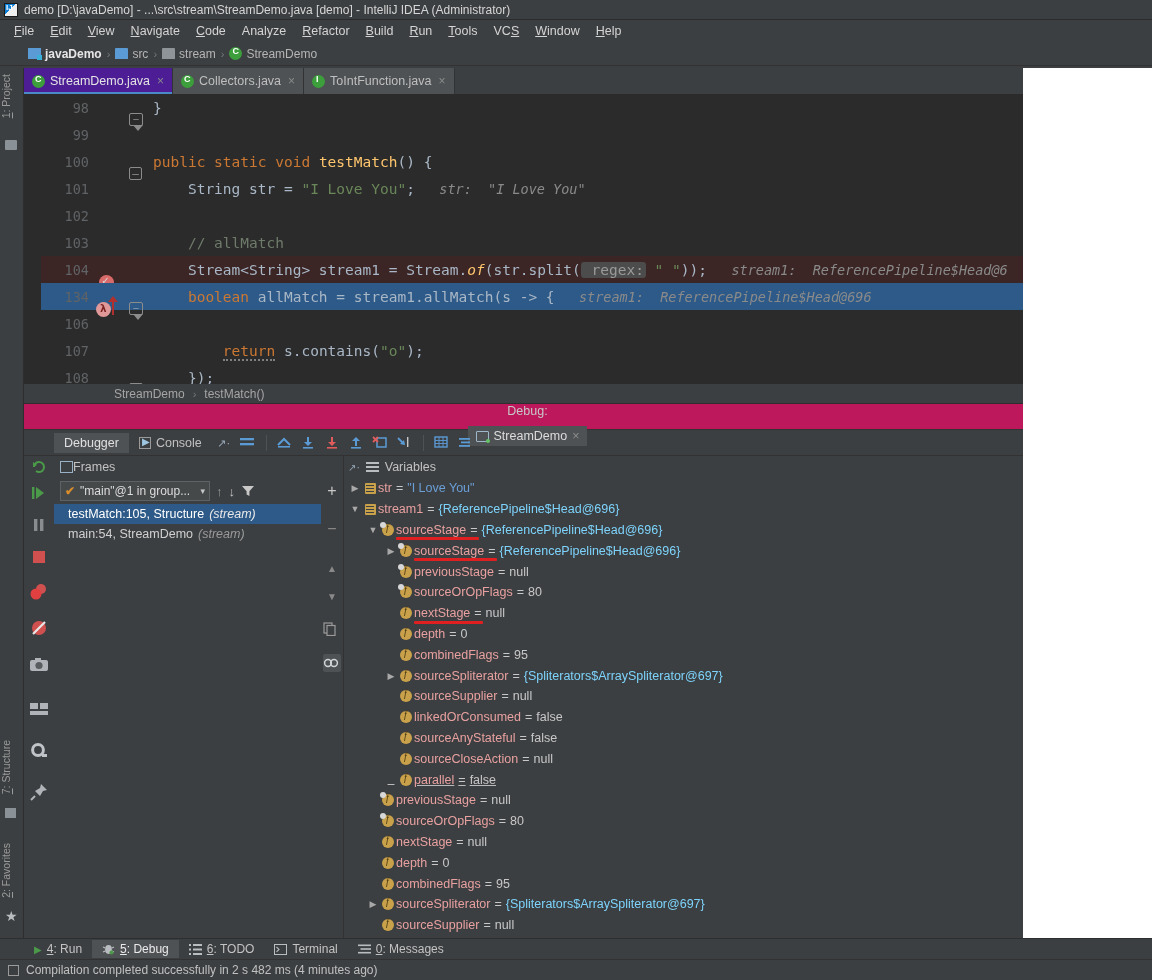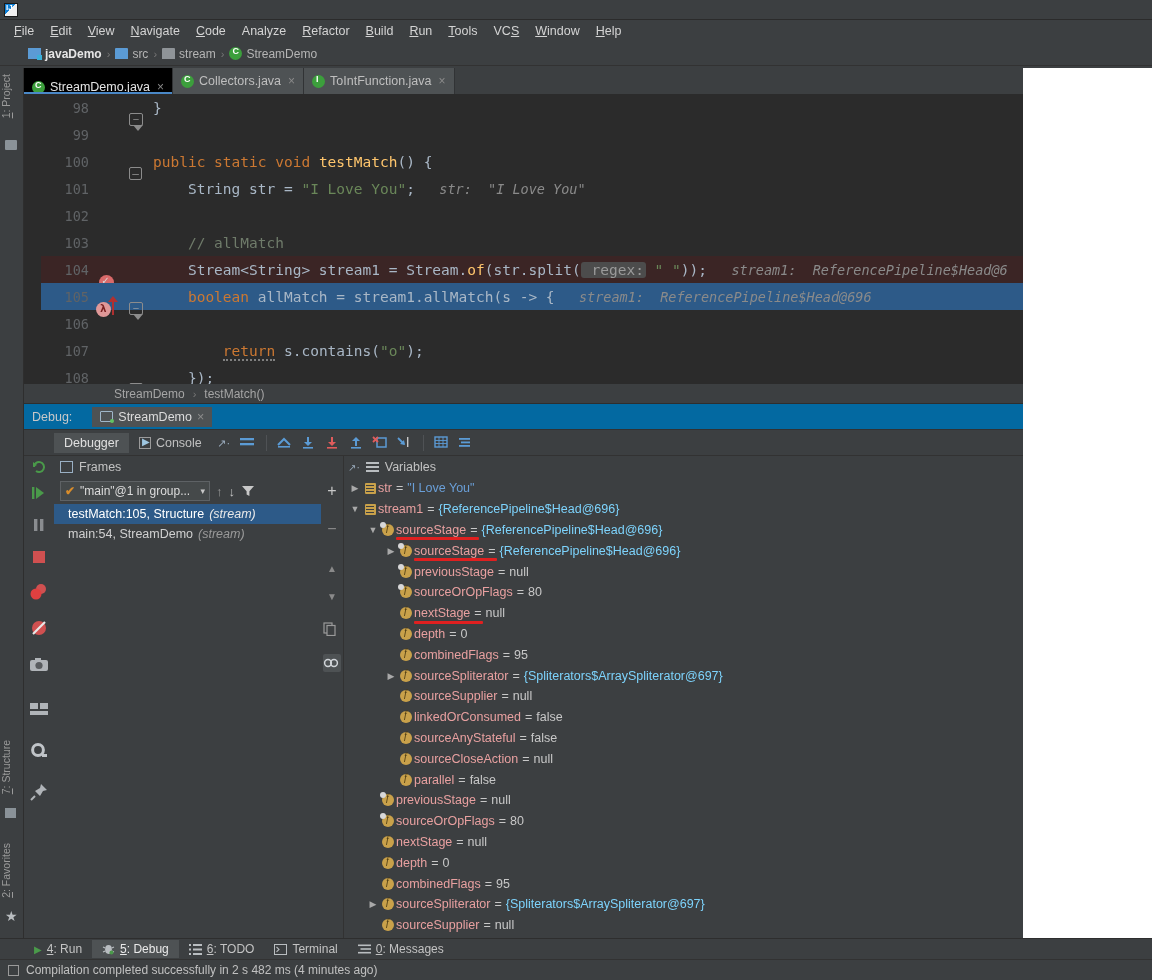--- a/index.html
+++ b/index.html
@@ -83,21 +83,21 @@
   .editor-area {
     position: absolute; left: 24px; top: 68px; right: 129px; height: 316px;
     background: #2b2b2b; border-bottom: 1px solid #2e2e2e;
   }
   .tabbar { height: 26px; background: #3c3f41; display: flex; align-items: stretch; }
   .tab {
     display: flex; align-items: center; gap: 5px; padding: 0 8px;
     font-size: 12.5px; color: #bfbfbf; border-right: 1px solid #313335;
     background: #4e5254; position: relative; white-space: nowrap;
   }
-  .tab.active { background: #000000; color: #e4e4e4; align-items: flex-end; }
+  .tab.active { background: #4c1d95; color: #e4e4e4; }
   .tab.active::after {
     content:""; position:absolute; left:0; right:0; bottom:0; height:2px; background:#4a88c7;
   }
   .tab .x { color: #8a8a8a; font-size: 12px; margin-left: 2px; }
   .tab-ico { width: 13px; height: 13px; border-radius: 50%; position: relative; flex:0 0 auto;}
   .tab-ico.cls { background:#3c9f3c; }
   .tab-ico.cls::after{content:"C";position:absolute;left:3px;top:-1px;font-size:9px;color:#fff;font-weight:bold;}
   .tab-ico.cls-lock { background:#3c9f3c; }
   .tab-ico.cls-lock::after{content:"C";position:absolute;left:3px;top:-1px;font-size:9px;color:#fff;font-weight:bold;}
   .tab-ico.iface { background:#3c9f3c; border-radius:50%; }
@@ -128,21 +128,21 @@
     border-right:5px solid transparent; border-top:6px solid #8c8c8c;
   }
   .code-text { flex: 1 1 auto; white-space: pre; padding-left: 4px; }
   .row-hl-red { background: #3b2525; }
   .row-hl-blue { background: #2d5a88; }
   .kw { color: #cc7832; }
   .str { color: #6a8759; }
   .cmt { color: #6f7b6a; }
   .plain { color: #a9b7c6; }
   .mth { color: #ffc66d; }
-  .ital { }
+  .ital { font-style: italic; }
   .hint { color: #8a8a8a; font-style: italic; font-size: 13.5px;}
   .param-hint {
     background: #4c4c4c; color: #9a9a9a; border-radius: 3px; padding: 0 2px; font-style: normal;
   }
   .bp-red {
     position:absolute; left:4px; top:5px; width:15px; height:15px; border-radius:50%;
     background:#d96a6a;
   }
   .bp-red .chk{
     position:absolute; left:3px; top:-1px; color:#ddd; font-size:11px; font-weight:bold;
@@ -167,22 +167,22 @@
     background: #3c3f41; display: flex; align-items: center; padding-left: 90px;
     font-size: 12px; color: #a5a5a5; gap: 6px;
   }
 
   
   .debug-win {
     position: absolute; left: 24px; top: 403px; right: 129px; bottom: 42px;
     background: #3c3f41; border-top: 1px solid #2e2e2e;
   }
   .debug-header {
-    height: 26px; background: #0369a1; display: flex; align-items: center;
-    padding-left: 8px; gap: 20px; border-bottom: 1px solid #323232;
+    height: 26px; background: #be185d; display: flex; align-items: center;
+    padding-left: 8px; gap: 8px; border-bottom: 1px solid #323232; flex-direction: column;
   }
   .debug-header .dlabel { font-size: 12.5px; color: #c8c8c8; }
   .dbg-session-tab {
     display: flex; align-items: center; gap: 5px; padding: 3px 8px;
     background: #4e5254; font-size: 12.5px; color: #dcdcdc;
   }
   .dbg-session-tab .x { color: #8c8c8c; }
   .ico-screen {
     width: 13px; height: 11px; border: 1.5px solid #9fb6c9; border-radius: 1px; position: relative;
   }
@@ -201,21 +201,21 @@
   .dtool { width: 20px; height: 18px; position: relative; margin: 0 2px; }
 
   .dbg-left-strip {
     position: absolute; left: 0; top: 52px; width: 30px; bottom: 0; background: #3c3f41;
   }
   .dbg-side-btn { width: 30px; height: 28px; position: relative; }
 
   .panes { position: absolute; left: 30px; right: 0; top: 52px; bottom: 0; display: flex; }
   .frames-pane { width: 290px; flex: 0 0 290px; background: #3c3f41; border-right:1px solid #323232; position:relative;}
   .pane-title {
-    height: 22px; display:flex; align-items:center; gap:6px; padding-left:6px;
+    height: 22px; display:flex; align-items:center; padding-left:6px;
     font-size:12.5px; color:#c2c2c2; background:#3c3f41;
   }
   .frames-ctrl {
     height: 26px; display: flex; align-items: center; gap: 6px; padding: 0 4px 0 6px;
   }
   .thread-combo {
     display:flex; align-items:center; gap:5px; border:1px solid #5e6265; background:#45494a;
     padding: 2px 4px; font-size: 12px; color:#dcdcdc; height:20px; min-width: 150px;
   }
   .chk-orange { color:#d98d2b; font-size:12px; font-weight:bold; }
@@ -306,20 +306,21 @@
 
   svg { display:block; }
 </style>
 </head>
 <body>
 
 <div id="app">
 
   <div class="titlebar">
     <div class="ij-logo"></div>
+    <div class="title-text">demo [D:\javaDemo] - ...\src\stream\StreamDemo.java [demo] - IntelliJ IDEA (Administrator)</div>
   </div>
 
   <div class="menubar">
     <div class="menuitem"><span class="mn">F</span>ile</div>
     <div class="menuitem"><span class="mn">E</span>dit</div>
     <div class="menuitem"><span class="mn">V</span>iew</div>
     <div class="menuitem"><span class="mn">N</span>avigate</div>
     <div class="menuitem"><span class="mn">C</span>ode</div>
     <div class="menuitem">Analyze</div>
     <div class="menuitem"><span class="mn">R</span>efactor</div>
@@ -457,21 +458,21 @@
               <span class="chk">✓</span>
             </div>
         </div>
         <div class="fold">
             <div class="fold-line"></div>
           </div>
         <div class="code-text"><span class="plain">    Stream&lt;String&gt; stream1 = Stream.</span><span class="mth ital">of</span><span class="plain">(str.split(</span><span class="param-hint">&nbsp;regex:</span><span class="str">&nbsp;" "</span><span class="plain">));</span><span class="hint">   stream1:  ReferencePipeline$Head@6</span></div>
       </div>
 
       <div class="code-row row-hl-blue">
-        <div class="gutter">105</div>
+        <div class="gutter">134</div>
         <div class="gutter-ico">
           <div class="bp-lambda">
               <span class="lm">λ</span>
             </div>
           <div class="arrow-up"></div>
         </div>
         <div class="fold">
           <div class="fold-box tri">–</div>
         </div>
         <div class="code-text"><span class="kw">    boolean </span><span class="plain">allMatch = stream1.allMatch(s -&gt; {</span><span class="hint">   stream1:  ReferencePipeline$Head@696</span></div>
@@ -848,21 +849,21 @@
             </div>
             <div class="var-row" style="padding-left: 40px;">
               <span class="tri none">▶</span>
               <span class="v-ico">
                 <span class="ico-field"></span>
               </span>
               <span class="v-name">sourceCloseAction</span>
               <span class="v-eq">=</span>
               <span class="v-val">null</span>
             </div>
-            <div class="var-row" style="padding-left: 40px;">
+            <div class="var-row" style="padding-left: 40px; text-decoration: underline;">
               <span class="tri none">▶</span>
               <span class="v-ico">
                 <span class="ico-field"></span>
               </span>
               <span class="v-name">parallel</span>
               <span class="v-eq">=</span>
               <span class="v-val">false</span>
             </div>
             <div class="var-row" style="padding-left: 22px;">
               <span class="tri none">▶</span>

